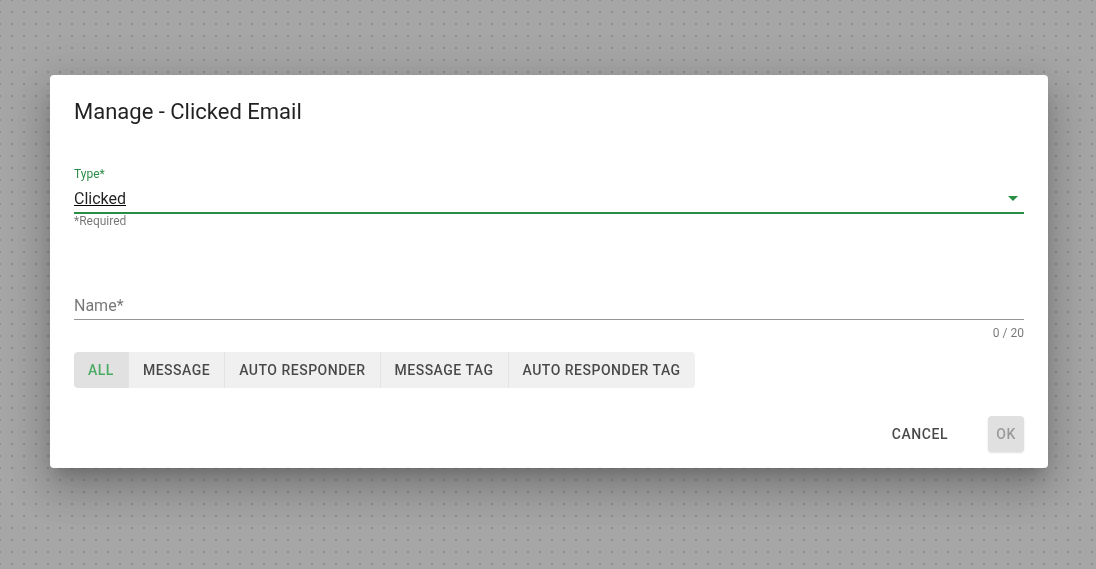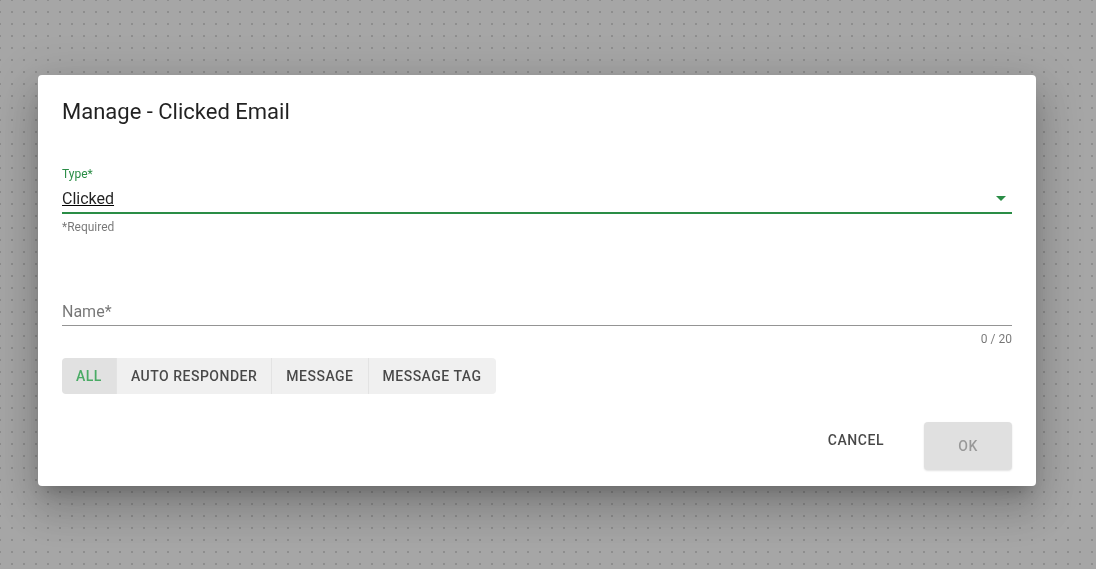--- a/index.html
+++ b/index.html
@@ -13,21 +13,21 @@
       background-image: radial-gradient(circle, #8e8e8e 1px, transparent 1px);
       background-size: 12px 12px;
       background-position: 6px 6px;
       width: 1096px;
       height: 569px;
       position: relative;
       overflow: hidden;
     }
     .dialog {
       position: absolute;
-      left: 38px;
+      left: 50px;
       top: 75px;
       width: 998px;
       background: #ffffff;
       border-radius: 4px;
       box-shadow: 0 11px 15px -7px rgba(0,0,0,0.2), 0 24px 38px 3px rgba(0,0,0,0.14), 0 9px 46px 8px rgba(0,0,0,0.12);
       padding: 24px 24px 16px 24px;
     }
     .dialog-title {
       font-size: 22px;
       font-weight: 400;
@@ -64,21 +64,20 @@
       width: 0;
       height: 0;
       border-left: 5px solid transparent;
       border-right: 5px solid transparent;
       border-top: 5px solid #2a8d46;
       margin-right: 6px;
     }
     .helper-text {
       font-size: 12px;
       color: rgba(0,0,0,0.54);
-      margin-top: 6px;
     }
     .name-field {
       margin-top: 64px;
     }
     .name-input-row {
       height: 28px;
       border-bottom: 1px solid rgba(0,0,0,0.42);
       display: flex;
       align-items: flex-end;
     }
@@ -146,22 +145,22 @@
       font-weight: 500;
       letter-spacing: 0.6px;
       color: rgba(0,0,0,0.72);
       font-family: inherit;
       cursor: pointer;
     }
     .btn-raised {
       background: #e0e0e0;
       border: none;
       border-radius: 4px;
-      height: 48px;
-      padding: 0 34px;
+      height: 36px;
+      padding: 0 8px;
       font-size: 14px;
       font-weight: 500;
       letter-spacing: 0.6px;
       color: rgba(0,0,0,0.32);
       font-family: inherit;
       cursor: not-allowed;
       box-shadow: 0 1px 2px rgba(0,0,0,0.12);
     }
   </style>
 </head>
@@ -182,23 +181,24 @@
   <div class="field name-field">
     <div class="name-input-row">
       <span class="name-placeholder">Name*</span>
     </div>
     <div class="char-counter">0 / 20</div>
   </div>
 
   <div class="type-section">
     <div class="toggle-group">
       <button class="toggle-btn selected">ALL</button>
+      <button class="toggle-btn">MESSAGE</button>
       <button class="toggle-btn">AUTO RESPONDER</button>
-      <button class="toggle-btn">MESSAGE</button>
       <button class="toggle-btn">MESSAGE TAG</button>
+      <button class="toggle-btn">AUTO RESPONDER TAG</button>
     </div>
   </div>
 
   <div class="actions">
     <button class="btn-flat">CANCEL</button>
     <button class="btn-raised">OK</button>
   </div>
 </div>
 
 </body></html>

